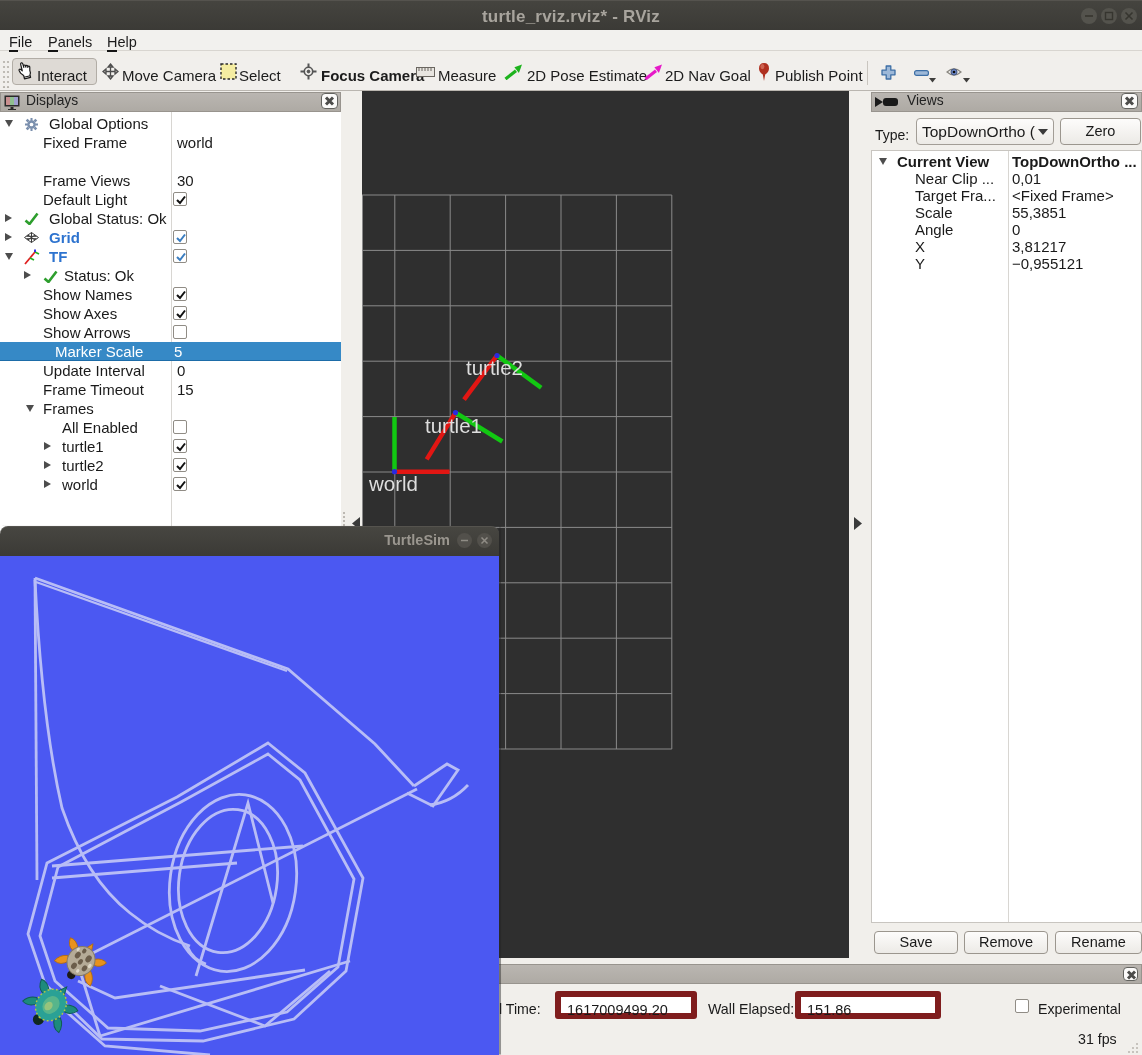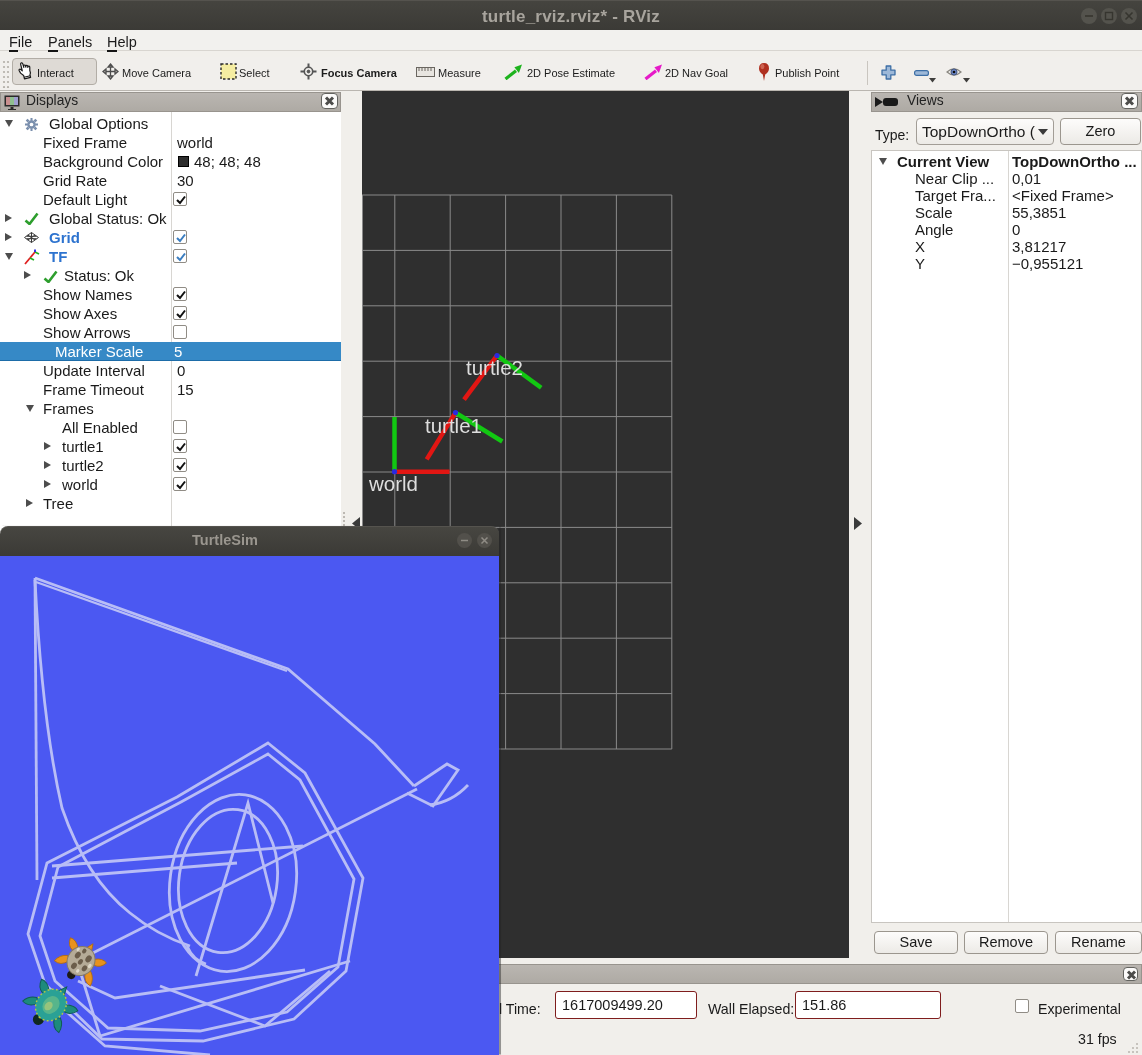--- a/index.html
+++ b/index.html
@@ -13,21 +13,21 @@
 .winbtn { width:16px; height:16px; border-radius:50%; background:#54534d; top:8px; }
 .winbtn svg { position:absolute; left:0; top:0; }
 
 
 #menubar { left:0; top:30px; width:1142px; height:21px; background:#f2f1ee; border-bottom:1px solid #d8d5d0; }
 .menuitem { top:34px; font-size:14.5px; color:#1c1c1c; }
 .menuitem u { text-decoration:none; border-bottom:2px solid #151515; padding-bottom:0px; }
 
 
 #toolbar { left:0; top:57px; width:1142px; height:34px; background:#f1efec; border-bottom:1px solid #bab6b0; }
-.tbtext { top:10px; font-size:11px; color:#1c1c1c; }
+.tbtext { top:10px; font-size:15px; color:#1c1c1c; }
 #interactbtn { left:12px; top:1px; width:85px; height:27px; background:#dedad5; border:1px solid #b2ada6; border-radius:4px; }
 .tbsep { left:867px; top:4px; width:1px; height:24px; background:#c9c5bf; }
 
 
 .panelheader { height:20px; background:linear-gradient(#bab6b1,#aeaaa4); border:1px solid #98948e; }
 .phtitle { font-size:13.8px; color:#222222; top:1px; }
 .closebox { width:17px; height:16px; background:#fcfbfa; border:1.5px solid #63635f; border-radius:4px; top:2px; }
 .closebox svg { position:absolute; left:1.5px; top:1px; }
 .tree { background:#ffffff; }
 .colsep { width:1px; background:#d8d6d2; position:absolute; }
@@ -50,21 +50,21 @@
 #views { left:871px; top:91px; width:271px; height:867px; }
 #views .panelheader { position:absolute; left:0; top:1px; width:271px; }
 .btn { position:absolute; height:23px; background:linear-gradient(#fdfcfb,#eceae6); border:1px solid #9b968e; border-radius:4px; font-size:14.5px; color:#1a1a1a; text-align:center; line-height:21px; }
 .combo { position:absolute; background:linear-gradient(#fdfcfb,#eceae6); border:1px solid #a29d96; border-radius:4px; }
 #viewstree { position:absolute; left:0; top:59px; width:271px; height:773px; background:#fff; border:1px solid #c8c5c0; overflow:hidden; }
 .vrow { position:absolute; height:17px; line-height:17px; font-size:15px; color:#1a1a1a; white-space:nowrap; }
 
 
 #timepanel { left:0; top:964px; width:1142px; height:91px; }
 #timepanel .panelheader { position:absolute; left:0; top:0; width:1142px; }
-.input { position:absolute; height:28px; background:#fff; border:1px solid #7f1d1d; border-radius:3px; font-size:14.5px; color:#1a1a1a; line-height:26px; padding-left:6px; }
+.input { position:absolute; height:28px; background:#fff; border:6px solid #7f1d1d; border-radius:3px; font-size:14.5px; color:#1a1a1a; line-height:26px; padding-left:6px; }
 
 
 #turtlesim { left:0; top:526px; width:499px; height:529px; z-index:50; box-shadow:1.5px 0 1px rgba(35,35,35,0.45); }
 #tstitle { position:absolute; left:0; top:0; width:499px; height:30px; background:linear-gradient(#474641,#3b3a36); border-radius:8px 8px 0 0; border-top:1px solid #55534e; }
 #tscontent { position:absolute; left:0; top:30px; width:499px; height:499px; background:#4b58f2; }
 </style>
 </head>
 <body>
 
 <div class="abs" id="titlebar"></div>
@@ -252,27 +252,22 @@
             <rect x="9.8" y="9.8" width="2.8" height="2.8" transform="rotate(45 11.2 11.2)"></rect>
           </g>
           <circle cx="7" cy="7" r="2" fill="#fff"></circle>
         </svg>
       <span class="abs" style="left:49px;">Global Options</span>
     </div>
     <div class="trow" style="left:0;top:21px;width:341px;">
         <span class="abs" style="left:43px;">Fixed Frame</span>
         <span class="abs" style="left:177px;">world</span>
       </div>
-    <div class="trow" style="left:0;top:40px;width:341px;">
-        <span class="abs" style="left:43px;">Background Color</span>
-        <span class="abs" style="left:178px;top:4px;width:11px;height:11px;background:#2d2d2d;border:1px solid #000;"></span>
-        <span class="abs" style="left:194px;">48; 48; 48</span>
-      </div>
     <div class="trow" style="left:0;top:59px;width:341px;">
-        <span class="abs" style="left:43px;">Grid Rate</span>
+        <span class="abs" style="left:43px;">Frame Views</span>
         <span class="abs" style="left:177px;">30</span>
       </div>
     <div class="trow" style="left:0;top:78px;width:341px;">
         <span class="abs" style="left:43px;">Default Light</span>
         <span class="cb" style="left:173px;">
           <svg width="14" height="14">
             <path d="M3 7 L6 10 L11 3.5" stroke="#111" stroke-width="2" fill="none"></path>
           </svg>
         </span>
       </div>
@@ -382,24 +377,20 @@
         </span>
       </div>
     <div class="trow" style="left:0;top:363px;width:341px;">
         <span class="tri-r" style="left:44px;"></span>
         <span class="abs" style="left:62px;">world</span>
         <span class="cb" style="left:173px;">
           <svg width="14" height="14">
             <path d="M3 7 L6 10 L11 3.5" stroke="#111" stroke-width="2" fill="none"></path>
           </svg>
         </span>
-      </div>
-    <div class="trow" style="left:0;top:382px;width:341px;">
-        <span class="tri-r" style="left:26px;"></span>
-        <span class="abs" style="left:43px;">Tree</span>
       </div>
   </div>
 </div>
 
 <div class="abs" id="views">
   <div class="panelheader"></div>
   <svg class="abs" style="left:4px;top:5px;z-index:3;" width="24" height="12" viewBox="0 0 24 12">
       <path d="M0 1 L8 6 L0 11 Z" fill="#1a1a1a"></path>
       <rect x="8" y="2" width="15" height="8" rx="3" fill="#1a1a1a"></rect>
     </svg>
@@ -490,21 +481,21 @@
 
 <svg class="abs" style="left:352px;top:517px;z-index:5;" width="8" height="13">
     <path d="M8 0 L8 13 L0 6.5 Z" fill="#3a3a3a"></path>
   </svg>
 <svg class="abs" style="left:854px;top:517px;z-index:5;" width="8" height="13">
     <path d="M0 0 L0 13 L8 6.5 Z" fill="#3a3a3a"></path>
   </svg>
 
 <div class="abs" id="turtlesim">
   <div id="tstitle"></div>
-  <div class="abs" style="width:450px;text-align:center;top:6px;font-size:14.5px;font-weight:bold;color:#9a968f;">TurtleSim</div>
+  <div class="abs" style="width:450px;text-align:right;top:6px;font-size:14.5px;font-weight:bold;color:#9a968f;">TurtleSim</div>
   <div class="abs winbtn" style="left:457px;top:7px;width:15px;height:15px;background:#52504b;">
       <svg width="15" height="15">
         <line x1="4" y1="7.5" x2="11" y2="7.5" stroke="#8f8c85" stroke-width="1.5"></line>
       </svg>
     </div>
   <div class="abs winbtn" style="left:477px;top:7px;width:15px;height:15px;background:#52504b;">
       <svg width="15" height="15">
         <path d="M4.5 4.5 L10.5 10.5 M10.5 4.5 L4.5 10.5" stroke="#8f8c85" stroke-width="1.5"></path>
       </svg>
     </div>

